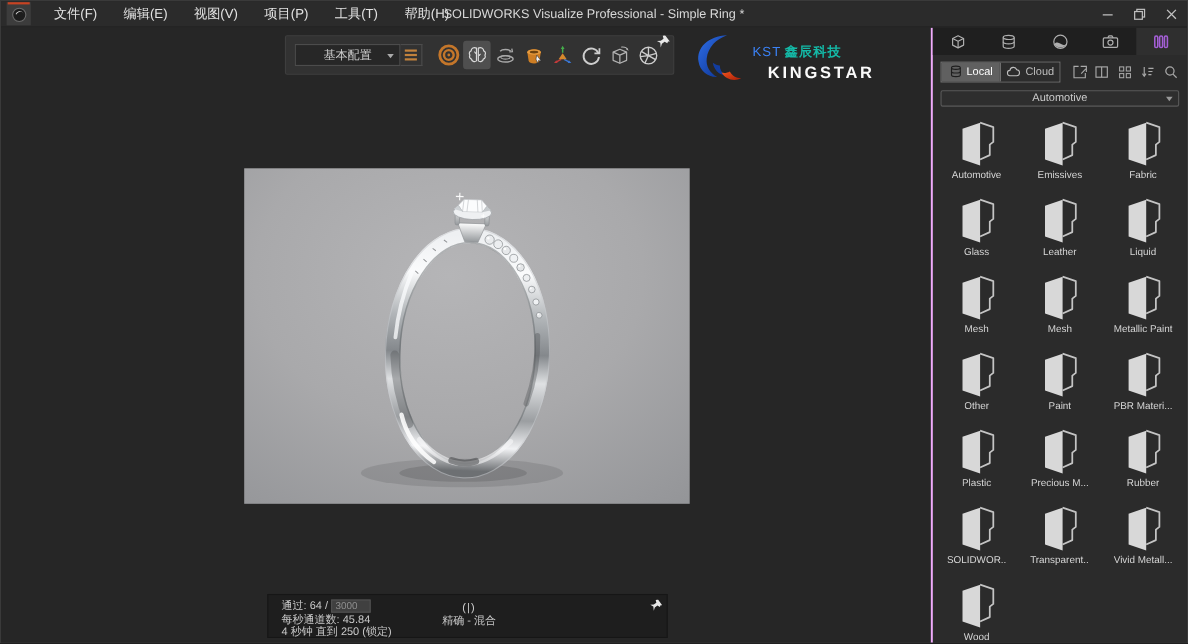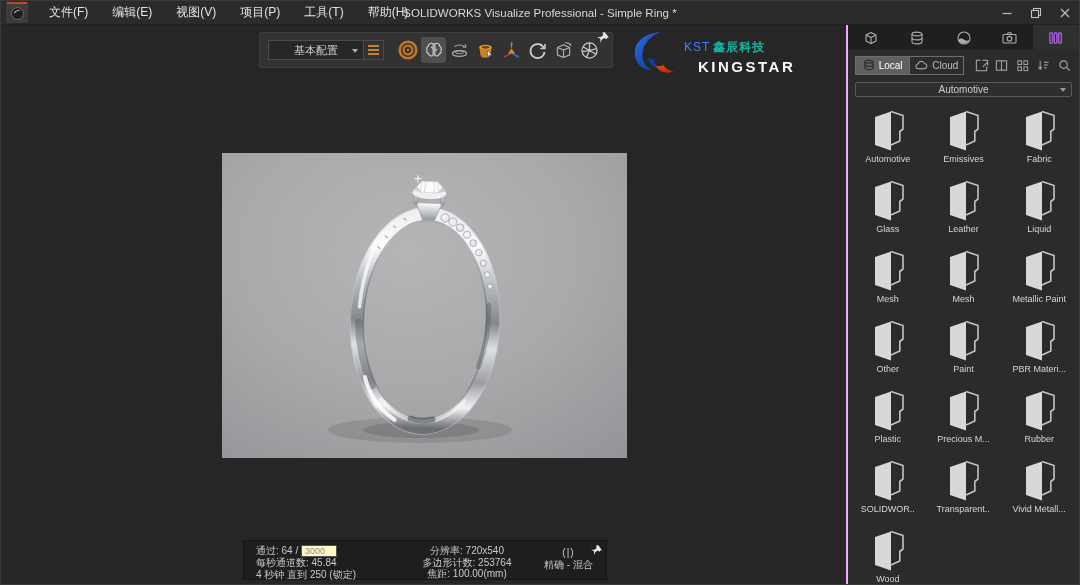--- a/index.html
+++ b/index.html
@@ -48,21 +48,21 @@
   .canvas { position:absolute; left:221px; top:128px; width:405px; height:305px;
     background:radial-gradient(ellipse 420px 330px at 46% 32%, #b5b5b7 0%, #a9a9ab 42%, #97989b 75%, #8a8b8e 100%); }
   .canvas svg { display:block; }
 
   
   .status-popup { position:absolute; left:242px; top:515px; width:364px; height:40px; background:#1e1e1e; border:1px solid #161616; display:flex; padding:4px 10px 3px 12px; color:#c9c9c9; font-size:10px; line-height:11.5px; }
   .status-col.left { width:128px; }
   .status-col.mid { width:118px; text-align:center; margin-left:24px; }
   .status-col.right { margin-left:18px; text-align:center; padding-top:2px; }
   .status-line { white-space:nowrap; }
-  .limit-input { width:36px; height:12px; background:#fef9c3; border:1px solid #515151; color:#8f8f8f; font-size:9px; padding:0 3px; font-family:inherit; }
+  .limit-input { width:36px; height:12px; background:#404040; border:1px solid #515151; color:#8f8f8f; font-size:9px; padding:0 3px; font-family:inherit; }
   .mode-icon { font-size:10px; color:#cfcfcf; letter-spacing:1px; }
   .status-popup .pin { right:3px; top:3px; }
 
   
   .right-panel { width:233px; background:#2b2b2b; border-left:2px solid #f0abfc; display:flex; flex-direction:column; }
   .panel-tabs { height:25px; display:flex; background:#1f1f1f; }
   .panel-tab { flex:1; display:flex; align-items:center; justify-content:center; }
   .panel-tab.selected { background:#2f2f2f; }
   .panel-controls { height:28px; display:flex; align-items:center; padding:2px 7px 0; }
   .segmented { display:flex; width:118px; height:19px; border:1px solid #6e6e6e; }
@@ -305,34 +305,20 @@
             <span>64</span>
             <span>/</span>
             <input class="limit-input" value="3000" style="">
           </div>
           <div class="status-line">
             <span>每秒通道数:</span>
             <span>45.84</span>
           </div>
           <div class="status-line">4 秒钟 直到 250 (锁定)</div>
         </div>
-        <div class="status-col mid">
-          <div class="status-line">
-            <span>分辨率:</span>
-            <span>720x540</span>
-          </div>
-          <div class="status-line">
-            <span>多边形计数:</span>
-            <span>253764</span>
-          </div>
-          <div class="status-line">
-            <span>焦距:</span>
-            <span>100.00(mm)</span>
-          </div>
-        </div>
         <div class="status-col right">
           <div class="mode-icon">(|)</div>
           <div class="status-line">精确 - 混合</div>
         </div>
         <svg class="pin" width="13" height="13" viewBox="0 0 14 14">
             <path d="M8.2 1.2l4.6 4.6-1.6.4-.4 1.6-2.6-1L6 9l-.6 3.4-1-4.2L1.2 7l3.4-.6 2.2-2.2-1-2.6 1.6-.4z" fill="#e8e8e8" transform="rotate(8 7 7)"></path>
           </svg>
       </div>
     </div>
 

